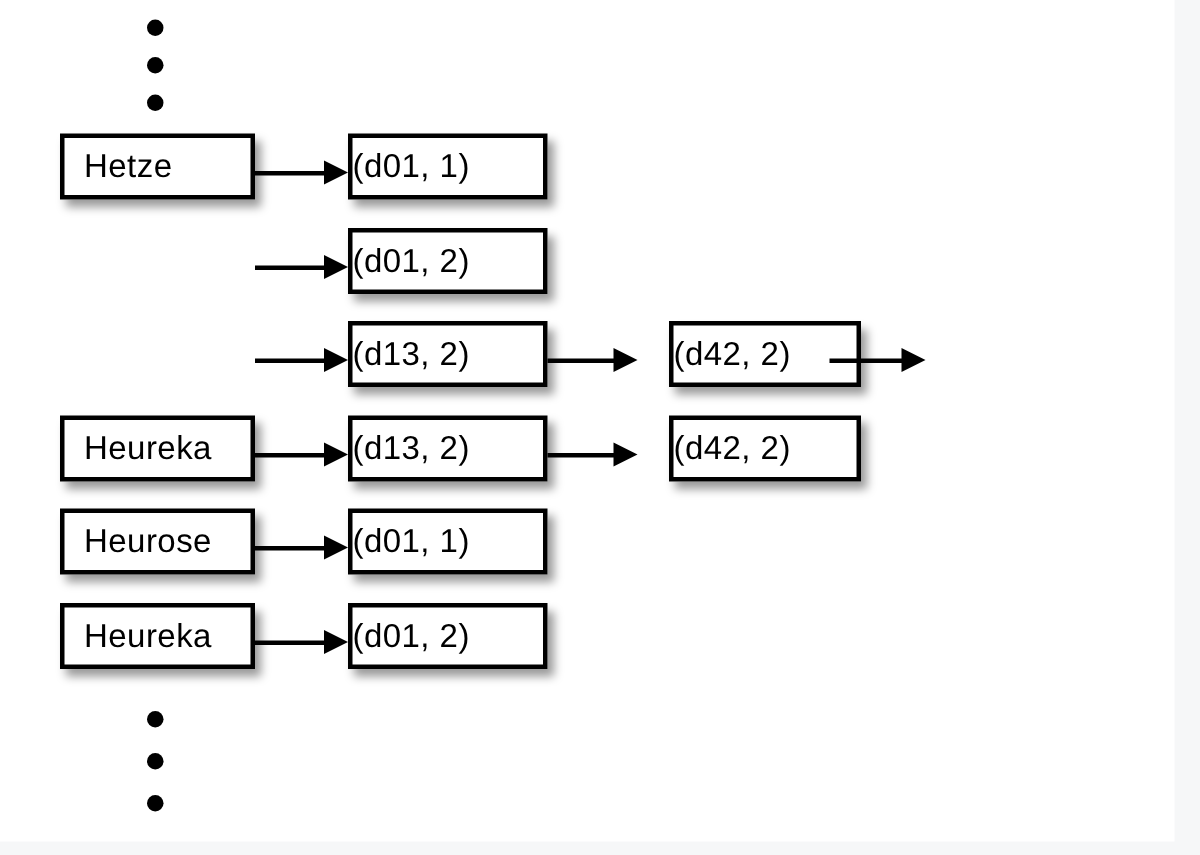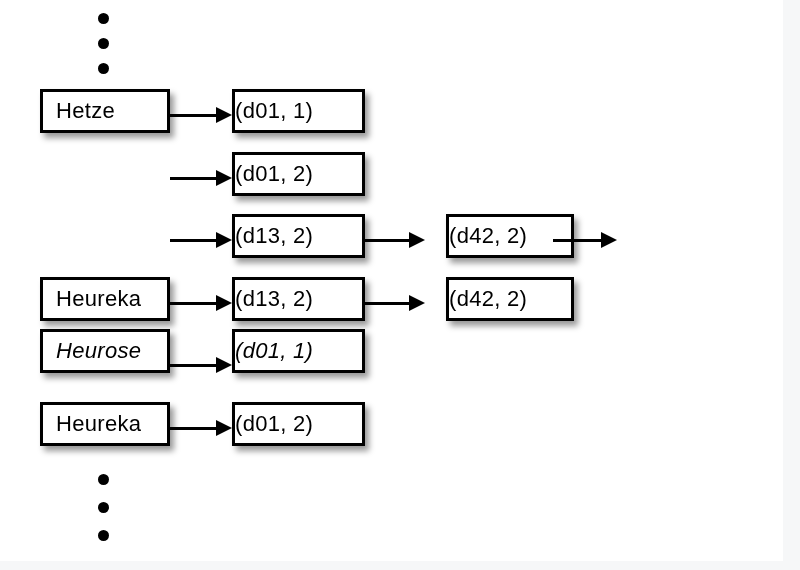--- a/index.html
+++ b/index.html
@@ -30,21 +30,21 @@
     color: #000000;
     letter-spacing: 0.3px;
     white-space: nowrap;
   }
   .box.term { justify-content: flex-start; padding-left: 13px; width: 130px; left: 40px; }
   .box.posting { justify-content: flex-start; }
   .col1 { left: 232px; width: 133px; }
   .col2 { left: 446px; width: 128px; }
   .col3 { left: 617px; width: 130px; }
   .r1 { top: 89px; }  .r2 { top: 152px; } .r3 { top: 214px; }
-  .r4 { top: 277px; } .r5 { top: 329px; font-style: italic; } .r6 { top: 402px; }
+  .r4 { top: 277px; } .r5 { top: 339px; } .r6 { top: 402px; }
   .arrow { position: absolute; height: 16px; }
   .arrow::before {
     content: "";
     position: absolute;
     left: 0; right: 13px; top: 7px;
     height: 2.5px;
     background: #000000;
   }
   .arrow::after {
     content: "";

